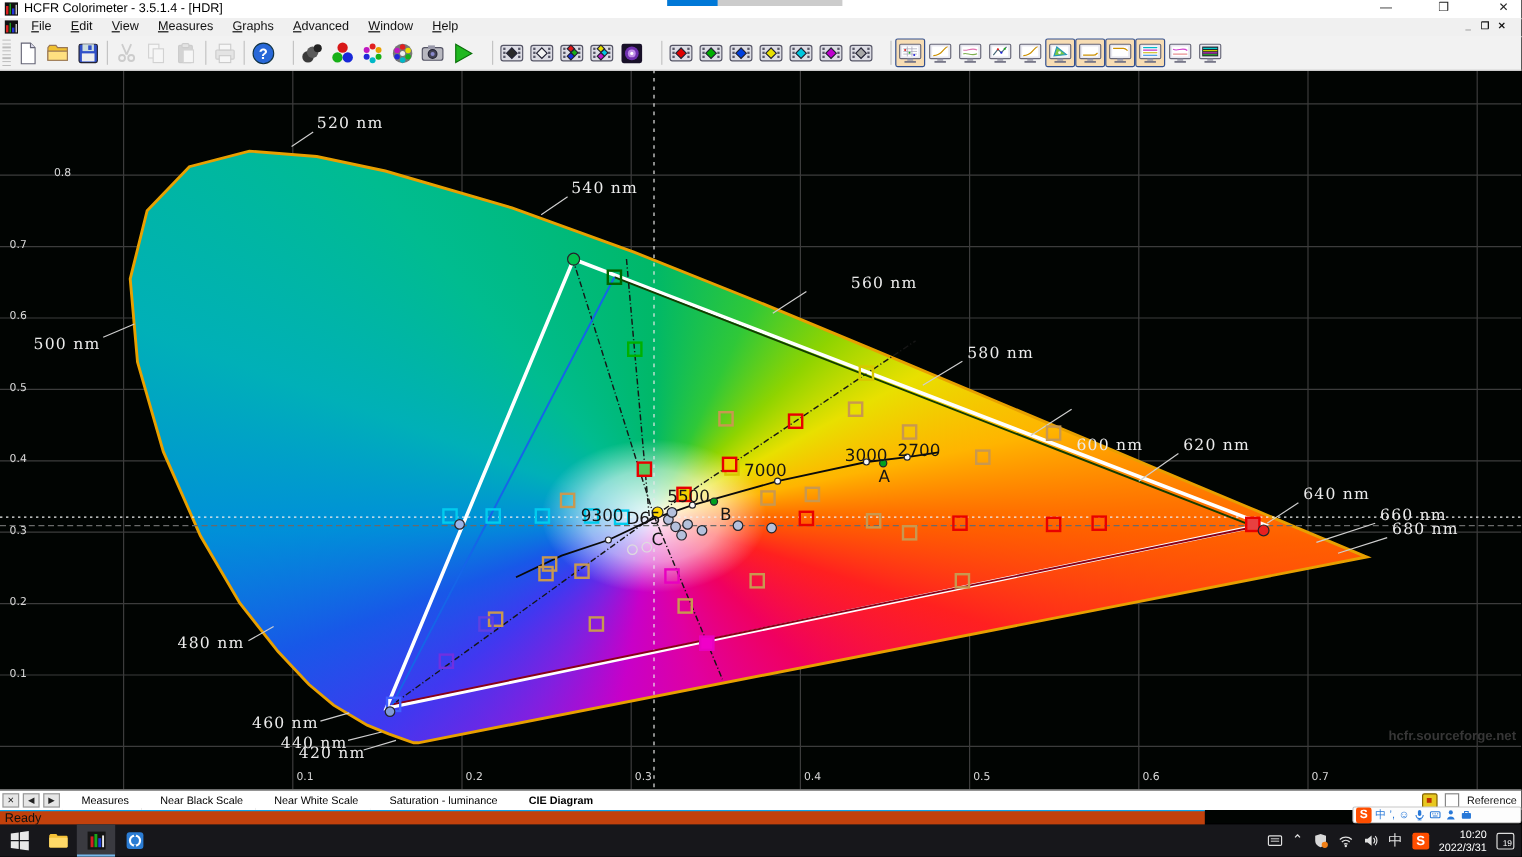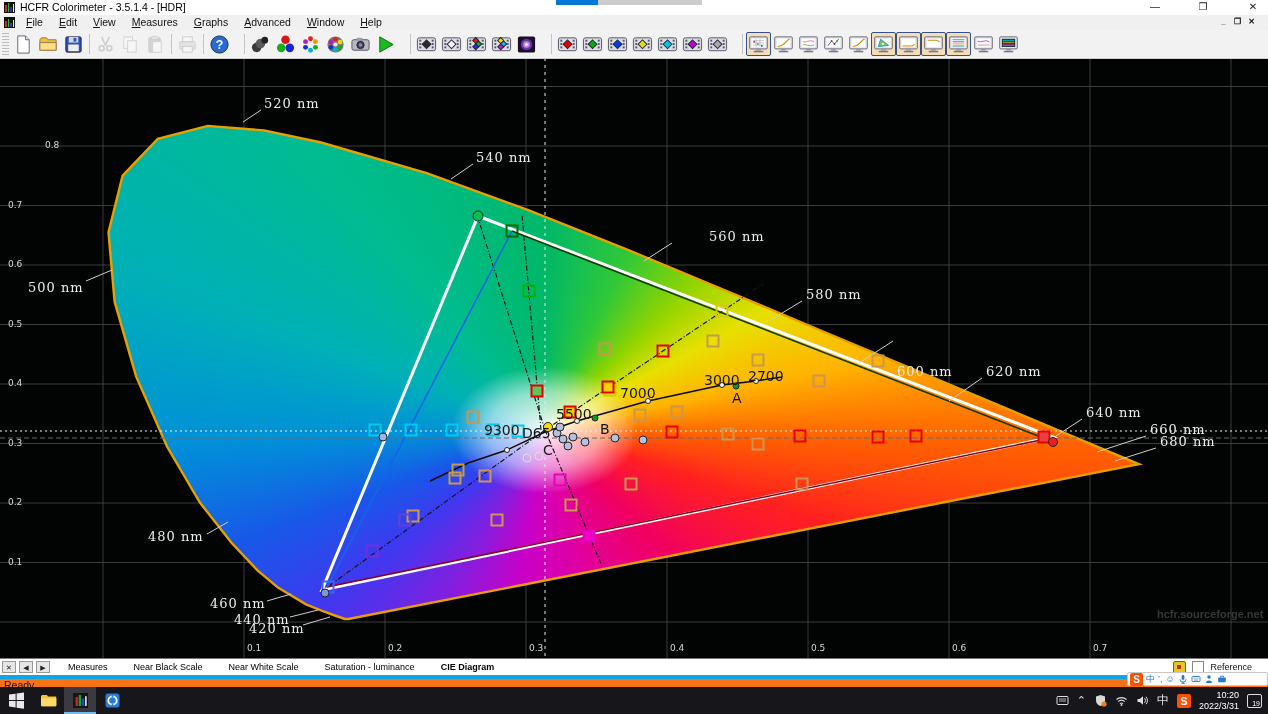--- a/index.html
+++ b/index.html
@@ -52,29 +52,29 @@
   .watermark{position:absolute;left:1157px;top:550px;font-size:11px;font-weight:bold;color:#373737;}
   
   .tabrow{position:absolute;top:658px;left:0;width:1268px;height:16px;background:#ffffff;
           border-top:1px solid #7a7a7a;z-index:30;display:flex;align-items:center;}
   .tnav{width:14px;height:12px;margin-left:2px;background:#e6e6e6;border:1px solid #999;
         font-size:7px;line-height:11px;text-align:center;color:#222;box-sizing:border-box;}
   .tab{height:15px;line-height:14px;font-size:9px;color:#000;background:#fff;padding:0 16px;
        margin-left:-6px;clip-path:polygon(8px 0,100% 0,calc(100% - 8px) 100%,0 100%);
        filter:drop-shadow(0 0 .6px #555);white-space:nowrap;}
   .tab.active{font-weight:bold;z-index:2;}
-  .tabright{margin-left:auto;display:flex;align-items:center;gap:6px;padding-right:16px;}
+  .tabright{margin-left:auto;display:flex;align-items:center;gap:6px;padding-right:4px;}
   .cb{width:10px;height:10px;border:1px solid #888;background:#fff;display:inline-block;}
   .reflabel{font-size:9px;color:#111;}
   .badge-ico{width:11px;height:11px;background:#e8c820;border:1px solid #806000;border-radius:2px;
              position:relative;}
   .badge-ico::after{content:"";position:absolute;left:3px;top:3px;width:4px;height:4px;background:#c03000;}
   
-  .statusbar{position:absolute;top:674px;left:0;width:1268px;height:13px;background:#f97316;
-             border-top:5px solid #0ea5e9;z-index:29;font-size:10.5px;color:#111;}
+  .statusbar{position:absolute;top:674px;left:0;width:1004px;height:13px;background:#c2410c;
+             border-top:2px solid #0ea5e9;z-index:29;font-size:10.5px;color:#111;}
   .statusbar .txt{position:absolute;left:4px;top:0;line-height:13px;}
   
   .imebar{position:absolute;top:672px;left:1127px;width:141px;height:14px;background:#fdfdfd;
           border:1px solid #c8c8c8;border-radius:2px;z-index:40;display:flex;align-items:center;
           gap:3px;padding:0 2px;box-sizing:border-box;}
   .sogou{width:13px;height:13px;background:#ff4e00;color:#fff;font-weight:bold;font-size:10px;
          line-height:13px;text-align:center;border-radius:2px;}
   .imeico{font-size:9px;color:#2878d8;line-height:12px;}
   .imeico svg{width:10px;height:10px;display:block;}
   

